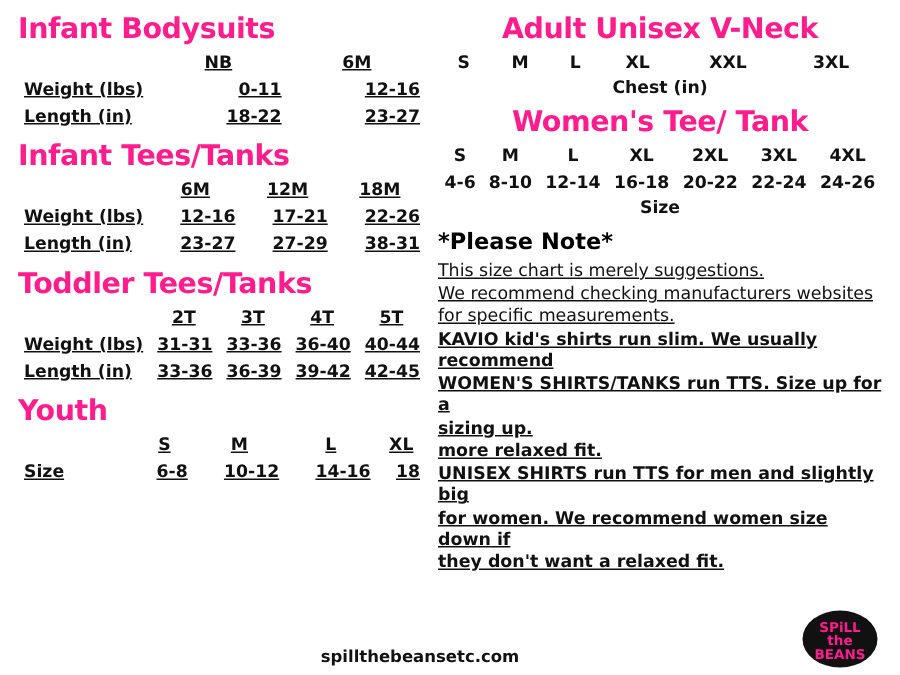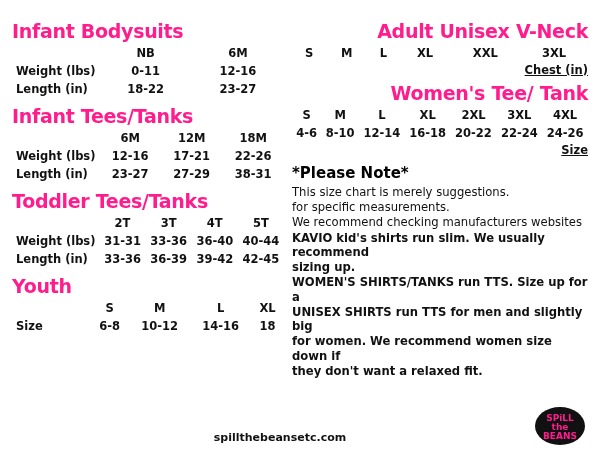--- a/index.html
+++ b/index.html
@@ -13,82 +13,81 @@
   #page {
     position: relative;
     width: 600px; height: 450px;
     background: #fff;
     padding: 10px 12px 0 12px;
   }
   .cols {
     display: flex;
     width: 100%;
     height: 418px;
-    margin-top: 12px;
   }
   .col-left { width: 286px; }
   .col-right { width: 302px; padding-left: 6px; }
 
   .heading {
     color: #ff1c8d;
     font-family: "DejaVu Sans", sans-serif;
     font-weight: bold;
     font-size: 19px;
     letter-spacing: -0.3px;
     margin: 0 0 2px 0;
     line-height: 1.05;
   }
-  .heading.center { text-align: right; }
+  .heading.center { text-align: center; }
 
   table.chart {
     border-collapse: collapse;
     font-size: 11.5px;
     font-weight: bold;
     color: #111;
     margin: 0;
   }
   table.chart td, table.chart th {
     padding: 2px 4px;
     white-space: nowrap;
     font-weight: bold;
   }
   .rowlabel { text-align: left; padding-right: 6px; }
   .colhead { text-align: center; }
-  .val { text-align: center; }
+  .val { text-align: right; }
 
   
-  .tbl-left { width: 272px; }
+  .tbl-left { width: 272px; text-decoration: underline; }
   .tbl-left .rowlabel { width: 78px; }
 
   
   .tbl-right { width: 296px; margin: 0 auto; }
   .tbl-right td { text-align: center; }
 
   .section { margin-bottom: 9px; }
   .section-right { margin-bottom: 7px; }
 
   .caption {
-    text-align: right;
+    text-align: center;
     font-size: 11.5px;
     font-weight: bold;
     color: #111;
     margin-top: 1px;
-    text-decoration: underline;
   }
 
   .note-title {
     font-size: 15px;
     font-weight: bold;
     color: #000000;
     margin: 6px 0 3px 0;
   }
   .note-body {
     font-size: 11.6px;
     color: #111;
     line-height: 1.23;
+    text-decoration: underline;
   }
   .note-body p { margin: 0 0 1px 0; }
   .note-body .strong { font-weight: bold; }
 
   .footer {
     position: absolute;
     left: 0; bottom: 6px;
     width: 560px;
     text-align: center;
     font-size: 11px;
@@ -260,25 +259,26 @@
           </tr>
         </tbody>
           </table>
         <div class="caption">Size</div>
       </div>
 
       <div>
         <div class="note-title">*Please Note*</div>
         <div class="note-body">
           <p>This size chart is merely suggestions.</p>
+          <p>We recommend checking manufacturers websites</p>
           <p>for specific measurements.</p>
-          <p>We recommend checking manufacturers websites</p>
           <p class="strong">KAVIO kid's shirts run slim. We usually recommend</p>
+          <p class="strong">WOMEN'S SHIRTS/TANKS run TTS. Size up for a</p>
           <p class="strong">sizing up.</p>
-          <p class="strong">WOMEN'S SHIRTS/TANKS run TTS. Size up for a</p>
+          <p class="strong">more relaxed fit.</p>
           <p class="strong">UNISEX SHIRTS run TTS for men and slightly big</p>
           <p class="strong">for women. We recommend women size down if</p>
           <p class="strong">they don't want a relaxed fit.</p>
         </div>
       </div>
 
     </div>
   </div>
 
   <div class="footer">spillthebeansetc.com</div>

